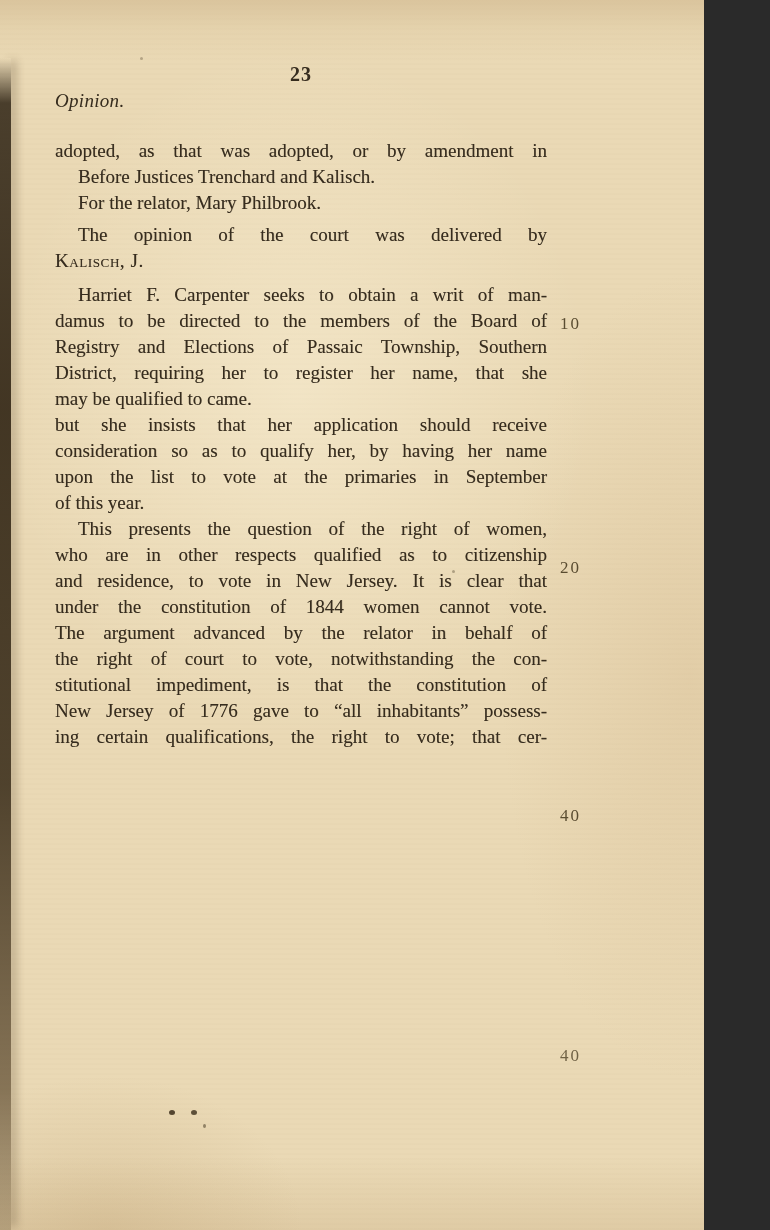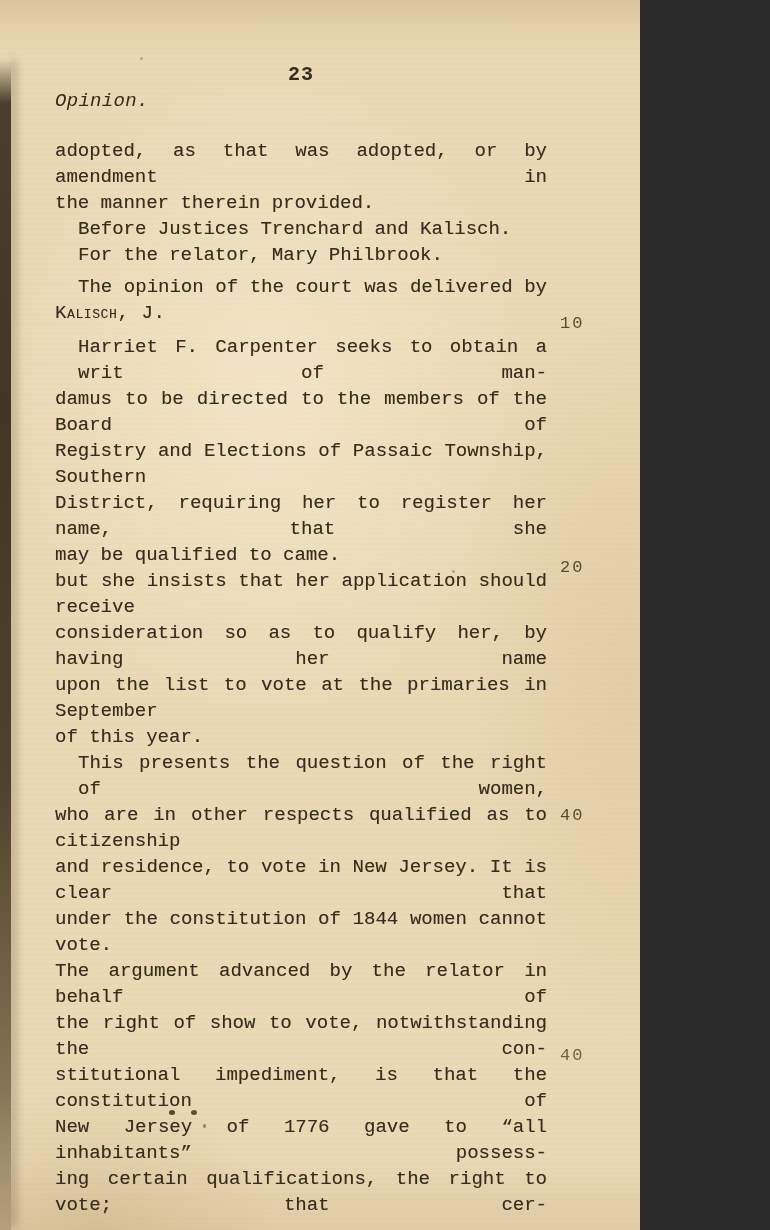--- a/index.html
+++ b/index.html
@@ -2,32 +2,32 @@
 <html><head>
 <meta charset="utf-8">
 <style>
   html, body {
     margin: 0;
     padding: 0;
     background: #2a2a2a;
   }
   .page {
     position: relative;
-    width: 640px;
+    width: 704px;
     height: 1230px;
     overflow: hidden;
     background-color: #ead9b5;
     background-image:
       radial-gradient(ellipse 60% 40% at 42% 32%, rgba(255, 247, 224, 0.38), rgba(255,247,224,0) 70%),
       radial-gradient(ellipse 45% 55% at 98% 55%, rgba(198, 165, 120, 0.22), rgba(198,165,120,0) 60%),
       radial-gradient(ellipse 40% 18% at 15% 100%, rgba(188, 158, 112, 0.28), rgba(188,158,112,0) 70%),
       linear-gradient(180deg, rgba(205, 180, 138, 0.55) 0%, rgba(216, 194, 152, 0.25) 2.5%, rgba(216,194,152,0) 5%),
       linear-gradient(180deg, rgba(0,0,0,0) 94%, rgba(196, 168, 124, 0.28) 100%),
       repeating-linear-gradient(0deg, rgba(128, 102, 64, 0.018) 0 2px, rgba(0,0,0,0) 2px 5px);
-    font-family: Liberation Mono, monospace;
+    font-family: Liberation Serif, serif;
     color: #362c1e;
   }
 
   
   .binding-shadow {
     position: absolute;
     left: 0; top: 58px;
     width: 11px; height: 1172px;
     background: linear-gradient(180deg,
       rgba(46, 35, 20, 0) 0px,
@@ -108,21 +108,20 @@
   <div class="speck s4"></div>
   <div class="speck s5"></div>
   <div class="speck s6"></div>
 
   <div class="page-number">23</div>
   <div class="running-head">Opinion.</div>
 
   <div class="text-column">
       <div class="para">
         <div class="line just">adopted, as that was adopted, or by amendment in</div>
-        <div class="line">the manner therein provided.</div>
       </div>
       <div class="para">
         <div class="line" style="padding-left: 23px;">Before Justices Trenchard and Kalisch.</div>
       </div>
       <div class="para">
         <div class="line" style="padding-left: 23px;">For the relator, Mary Philbrook.</div>
       </div>
       <div class="para gap1">
         <div class="line just" style="padding-left: 23px;">The opinion of the court was delivered by</div>
         <div class="line smallcaps">Kalisch, J.</div>
@@ -139,21 +138,21 @@
         <div class="line just">consideration so as to qualify her, by having her name</div>
         <div class="line just">upon the list to vote at the primaries in September</div>
         <div class="line">of this year.</div>
       </div>
       <div class="para">
         <div class="line just" style="padding-left: 23px;">This presents the question of the right of women,</div>
         <div class="line just">who are in other respects qualified as to citizenship</div>
         <div class="line just">and residence, to vote in New Jersey.  It is clear that</div>
         <div class="line just">under the constitution of 1844 women cannot vote.</div>
         <div class="line just">The argument advanced by the relator in behalf of</div>
-        <div class="line just">the right of show to vote, notwithstanding the con-</div>
+        <div class="line just">the right of court to vote, notwithstanding the con-</div>
         <div class="line just">stitutional impediment, is that the constitution of</div>
         <div class="line just">New Jersey of 1776 gave to “all inhabitants” possess-</div>
         <div class="line just">ing certain qualifications, the right to vote; that cer-</div>
       </div>
     </div>
 
   <div class="margin-numbers">
     <div class="mnum" style="top: 314px;">10</div>
     <div class="mnum" style="top: 558px;">20</div>
     <div class="mnum" style="top: 806px;">40</div>

